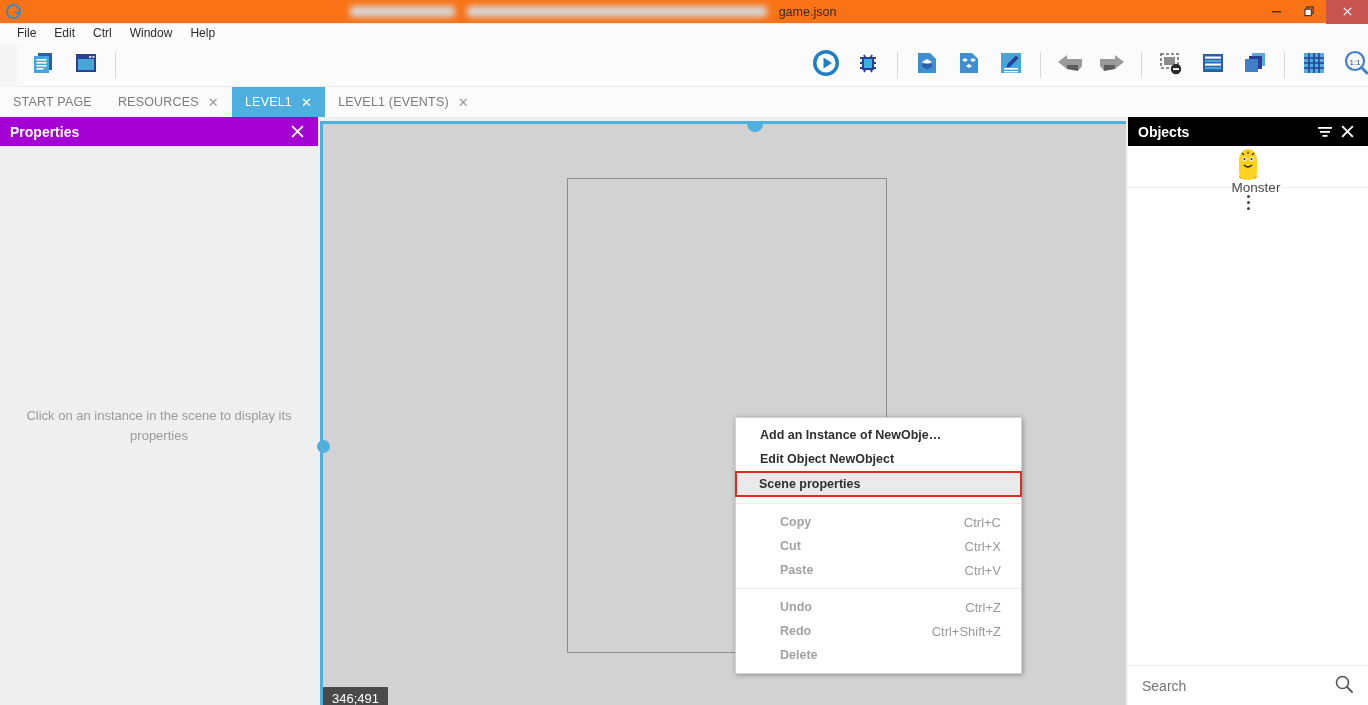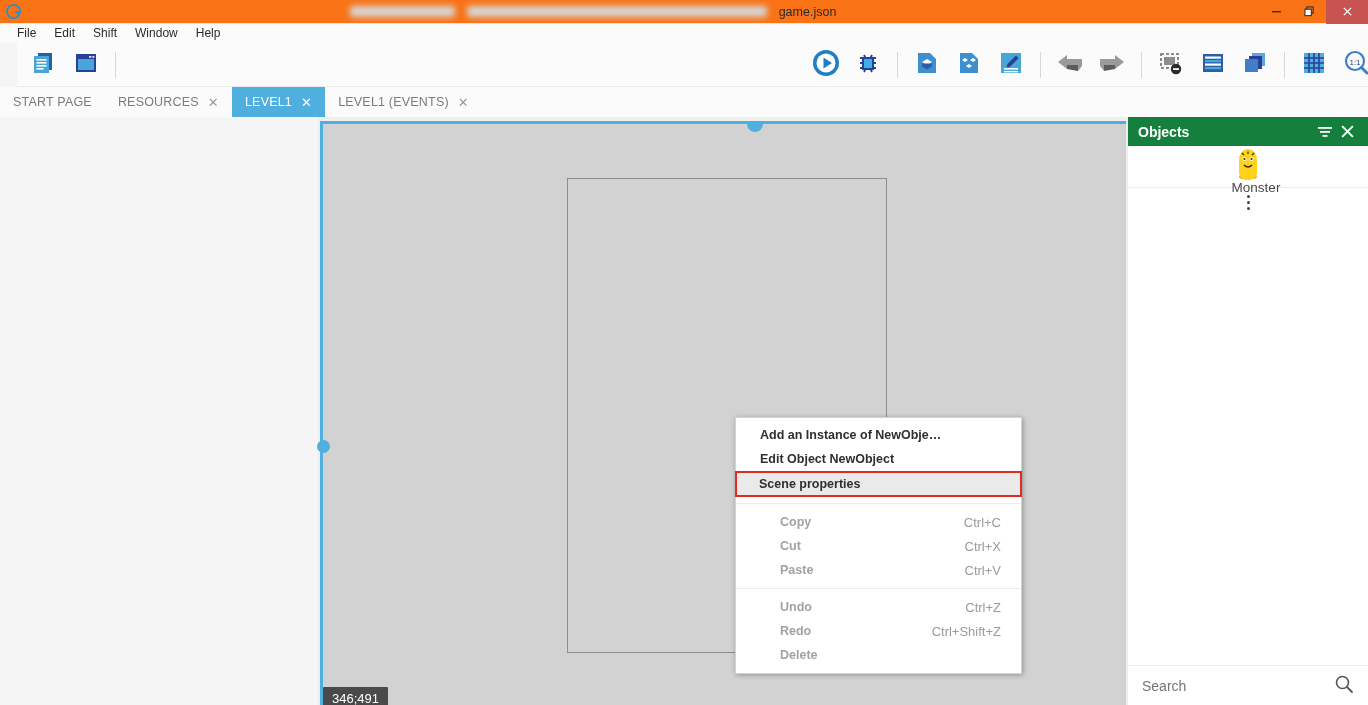--- a/index.html
+++ b/index.html
@@ -205,21 +205,21 @@
         <svg width="11" height="11" viewBox="0 0 12 12">
           <path d="M2 2 L10 10 M10 2 L2 10" stroke="#fff" stroke-width="1.4"></path>
         </svg>
       </div>
     </div>
   </div>
 
   <div class="menubar">
     <div class="menu-item">File</div>
     <div class="menu-item">Edit</div>
-    <div class="menu-item">Shift</div>
+    <div class="menu-item">Ctrl</div>
     <div class="menu-item">Window</div>
     <div class="menu-item">Help</div>
   </div>
 
   <div class="toolbar">
     <div class="tb-left">
       <div class="tb-btn">
         <span>
           <svg width="26" height="26" viewBox="0 0 26 26">
             <rect x="7" y="3" width="14" height="17" fill="#2a5fa8"></rect>
@@ -372,20 +372,33 @@
     <div class="tab active">
       <span>LEVEL1</span>
       <span class="tab-close">✕</span>
     </div>
     <div class="tab">
       <span>LEVEL1 (EVENTS)</span>
       <span class="tab-close">✕</span>
     </div>
   </div>
 
+  <div class="props-panel">
+    <div class="panel-header" style="background:#a400d3">
+      <span class="ph-title">Properties</span>
+      <span class="panel-icon">
+        <svg width="15" height="15" viewBox="0 0 14 14">
+            <path d="M2 2 L12 12 M12 2 L2 12" stroke="#fff" stroke-width="1.8"></path>
+          </svg>
+      </span>
+    </div>
+    <div class="props-body">
+      <div class="props-hint">Click on an instance in the scene to display its properties</div>
+    </div>
+  </div>
 
   <div class="scene-wrap">
     <div class="scene-canvas">
       <div class="scene-rect"></div>
       <div class="handle-top"></div>
       <div class="handle-left"></div>
       <div class="coord-badge">346;491</div>
     </div>
   </div>
 
@@ -421,21 +434,21 @@
       <span class="ctx-label">Redo</span>
       <span class="ctx-shortcut">Ctrl+Shift+Z</span>
     </div>
     <div class="ctx-item disabled">
       <span class="ctx-label">Delete</span>
       <span class="ctx-shortcut"></span>
     </div>
   </div>
 
   <div class="objects-panel">
-    <div class="panel-header" style="background:#15803d">
+    <div class="panel-header" style="background:#000000">
       <span class="ph-title">Objects</span>
       <span class="panel-icon">
         <svg width="18" height="16" viewBox="0 0 18 16">
           <rect x="2" y="3" width="14" height="1.8" fill="#fff"></rect>
           <rect x="4" y="7" width="10" height="1.8" fill="#fff"></rect>
           <rect x="6.5" y="11" width="5" height="1.8" fill="#fff"></rect>
         </svg>
       </span>
       <span class="panel-icon">
         <svg width="15" height="15" viewBox="0 0 14 14">

